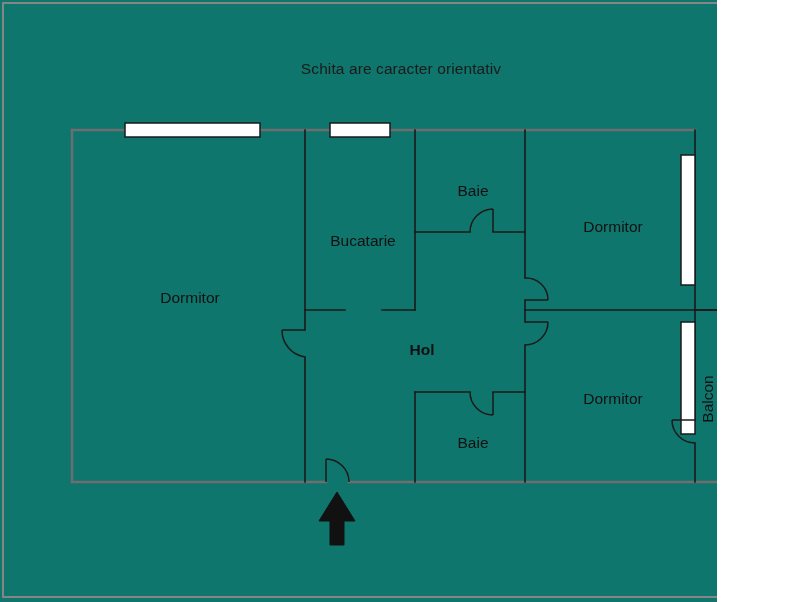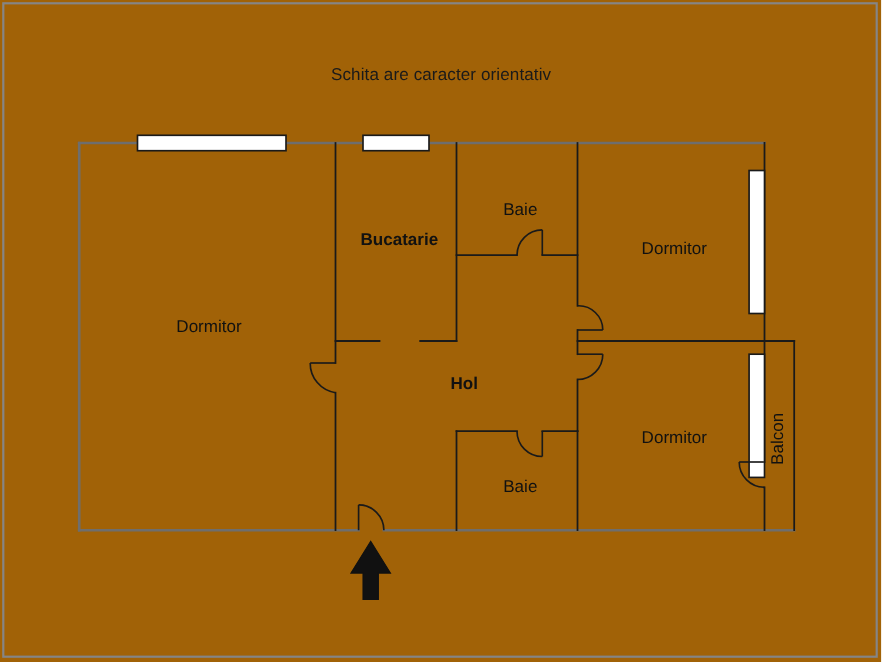--- a/index.html
+++ b/index.html
@@ -6,23 +6,23 @@
   html, body {
     margin: 0;
     padding: 0;
     background: #ffffff;
   }
   body {
     font-family: "Liberation Sans", sans-serif;
   }
   #canvas {
     position: relative;
-    width: 801px;
+    width: 717px;
     height: 602px;
-    background: #a16207;
+    background: #0f766e;
     box-sizing: border-box;
     overflow: hidden;
   }
   .outer-frame {
     position: absolute;
     left: 2px;
     top: 2px;
     width: 796px;
     height: 596px;
     border: 2px solid #858585;
@@ -169,21 +169,21 @@
                L 344 545
                L 330 545
                L 330 521
                L 319 521 Z" fill="#111111" stroke="#111111" stroke-width="1" stroke-linejoin="miter"></path>
     </g>
 
   </svg>
 
   <div class="room-label" style="left:190px; top:298px;">Dormitor</div>
 
-  <div class="room-label" style="left:363px; top:219px;font-weight:bold;">Bucatarie</div>
+  <div class="room-label" style="left:363px; top:241px;">Bucatarie</div>
 
   <div class="room-label" style="left:473px; top:191px;">Baie</div>
 
   <div class="room-label" style="left:613px; top:227px;">Dormitor</div>
 
   <div class="room-label" style="left:422px; top:350px;font-weight:bold;">Hol</div>
 
   <div class="room-label" style="left:473px; top:443px;">Baie</div>
 
   <div class="room-label" style="left:613px; top:399px;">Dormitor</div>

